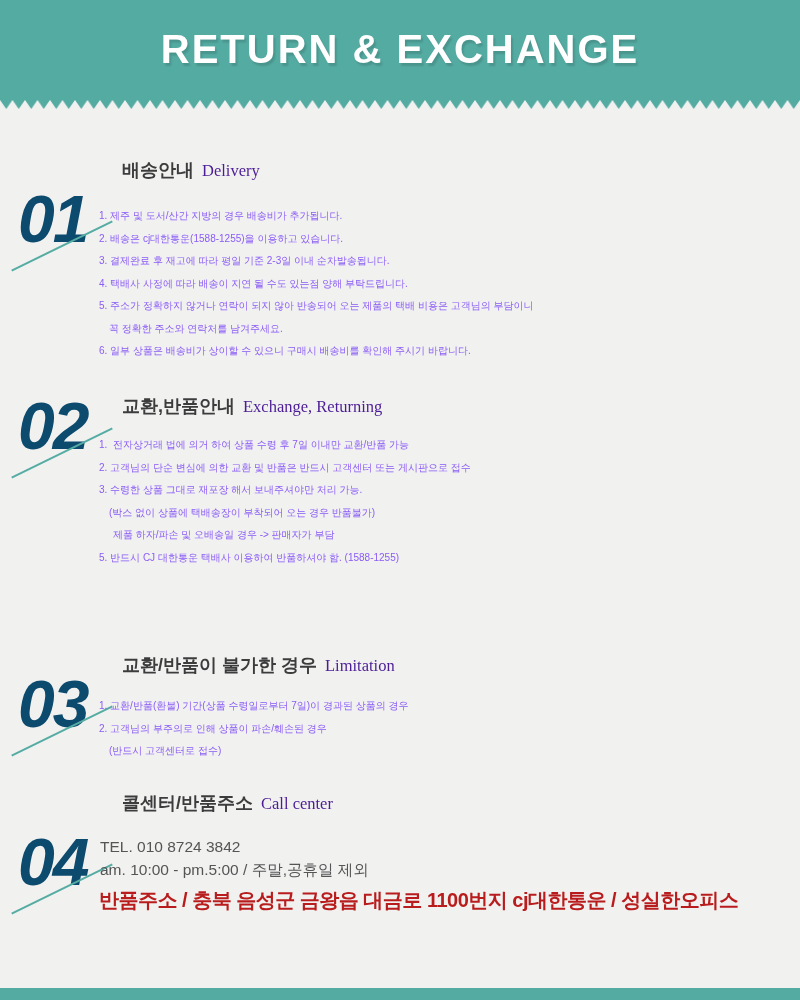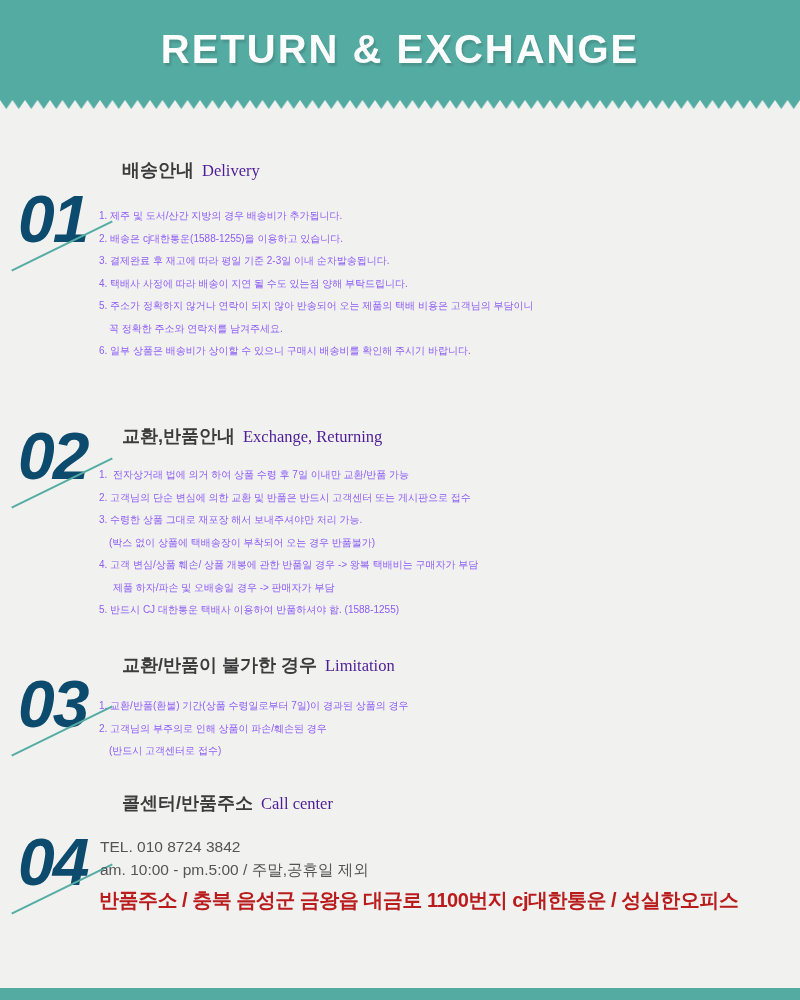--- a/index.html
+++ b/index.html
@@ -13,21 +13,21 @@
   
   .header { position:absolute; top:0; left:0; width:100%; height:100px; background:#54aba2; }
   .header h1 {
     text-align:center; line-height:98px; font-size:40px; font-weight:bold; color:#ffffff;
     letter-spacing:2px; text-shadow:2px 3px 2px rgba(0,0,0,0.13);
   }
   .zigzag { position:absolute; top:100px; left:0; display:block; }
 
   
   .sec { position:absolute; left:0; width:100%; height:240px; }
-  .sec-1 { top:158px; } .sec-2 { top:424px; } .sec-3 { top:653px; } .sec-4 { top:791px; }
+  .sec-1 { top:158px; } .sec-2 { top:394px; } .sec-3 { top:653px; } .sec-4 { top:791px; }
 
   .num-wrap { position:absolute; left:12px; width:118px; height:105px; }
   .sec-1 .num-wrap { top:25px; } .sec-2 .num-wrap { top:-4px; }
   .sec-3 .num-wrap { top:15px; } .sec-4 .num-wrap { top:35px; }
   .num {
     display:block; padding-left:6px; font-size:66px; line-height:72px;
     font-weight:bold; font-style:italic; color:#0c4a6e; letter-spacing:-2px;
   }
   .num-slash { position:absolute; left:-6px; top:62px; width:112px; height:2px; background:#55aca3; transform:rotate(-26deg); }
 
@@ -92,21 +92,20 @@
     <div class="num-wrap">
       <span class="num">02</span>
       <span class="num-slash"></span>
     </div>
     <h2 class="sec-title"><span class="ko">교환,반품안내</span><span class="en">Exchange, Returning</span></h2>
     <div class="lines">
       <div class="line">1.  전자상거래 법에 의거 하여 상품 수령 후 7일 이내만 교환/반품 가능</div>
       <div class="line">2. 고객님의 단순 변심에 의한 교환 및 반품은 반드시 고객센터 또는 게시판으로 접수</div>
       <div class="line">3. 수령한 상품 그대로 재포장 해서 보내주셔야만 처리 가능.</div>
       <div class="line ind1">(박스 없이 상품에 택배송장이 부착되어 오는 경우 반품불가)</div>
-      <div class="line">4. 고객 변심/상품 훼손/ 상품 개봉에 관한 반품일 경우 -&gt; 왕복 택배비는 구매자가 부담</div>
       <div class="line ind2">제품 하자/파손 및 오배송일 경우 -&gt; 판매자가 부담</div>
       <div class="line">5. 반드시 CJ 대한통운 택배사 이용하여 반품하셔야 함. (1588-1255)</div>
     </div>
   </section>
 
   <section class="sec sec-3">
     <div class="num-wrap">
       <span class="num">03</span>
       <span class="num-slash"></span>
     </div>

